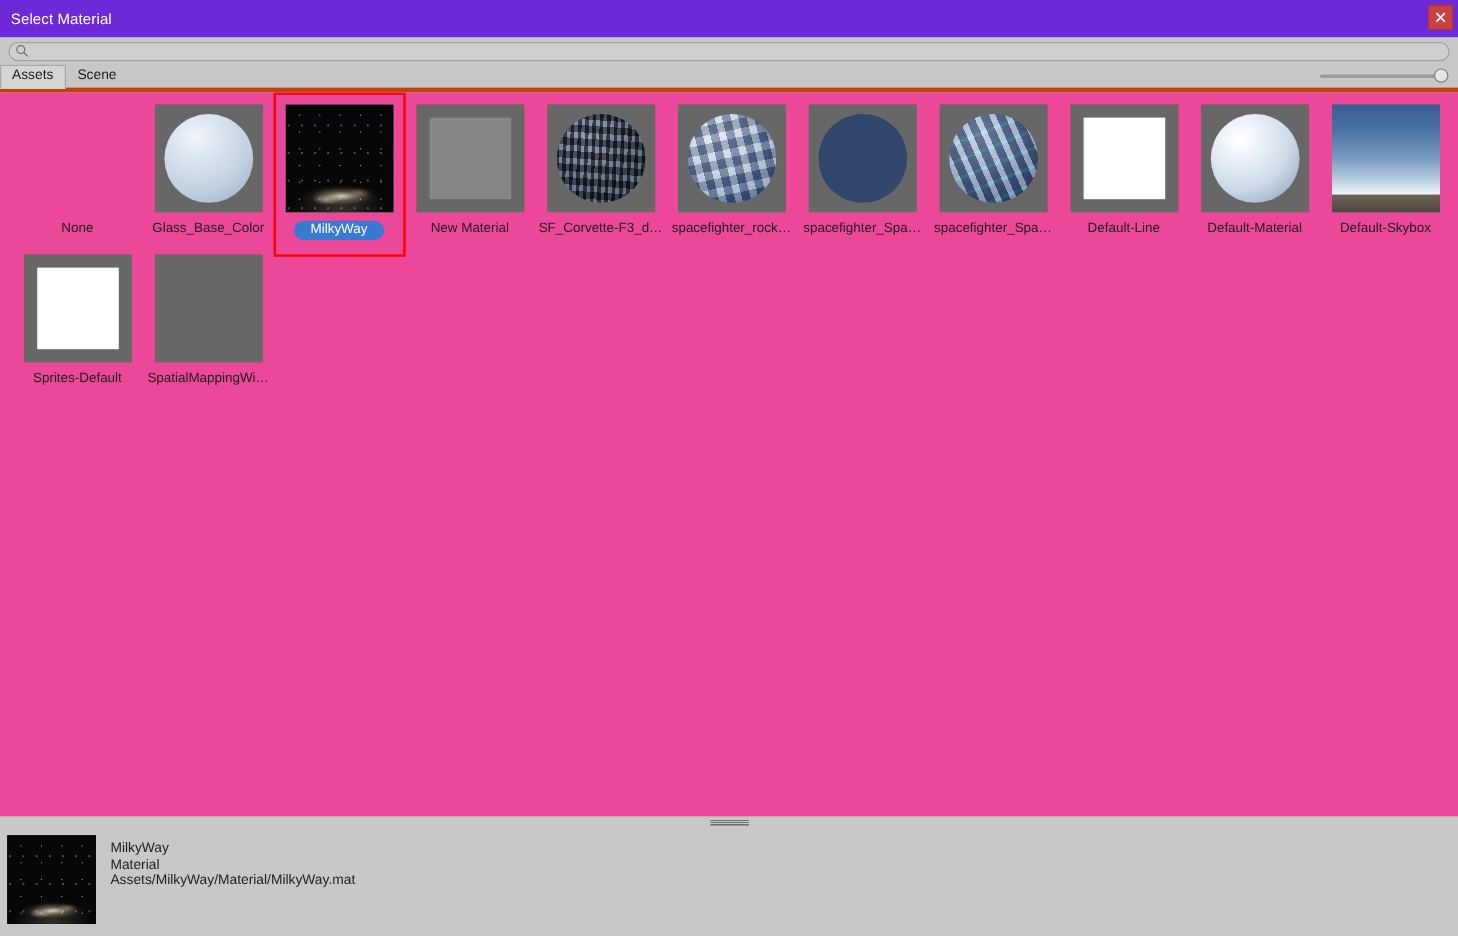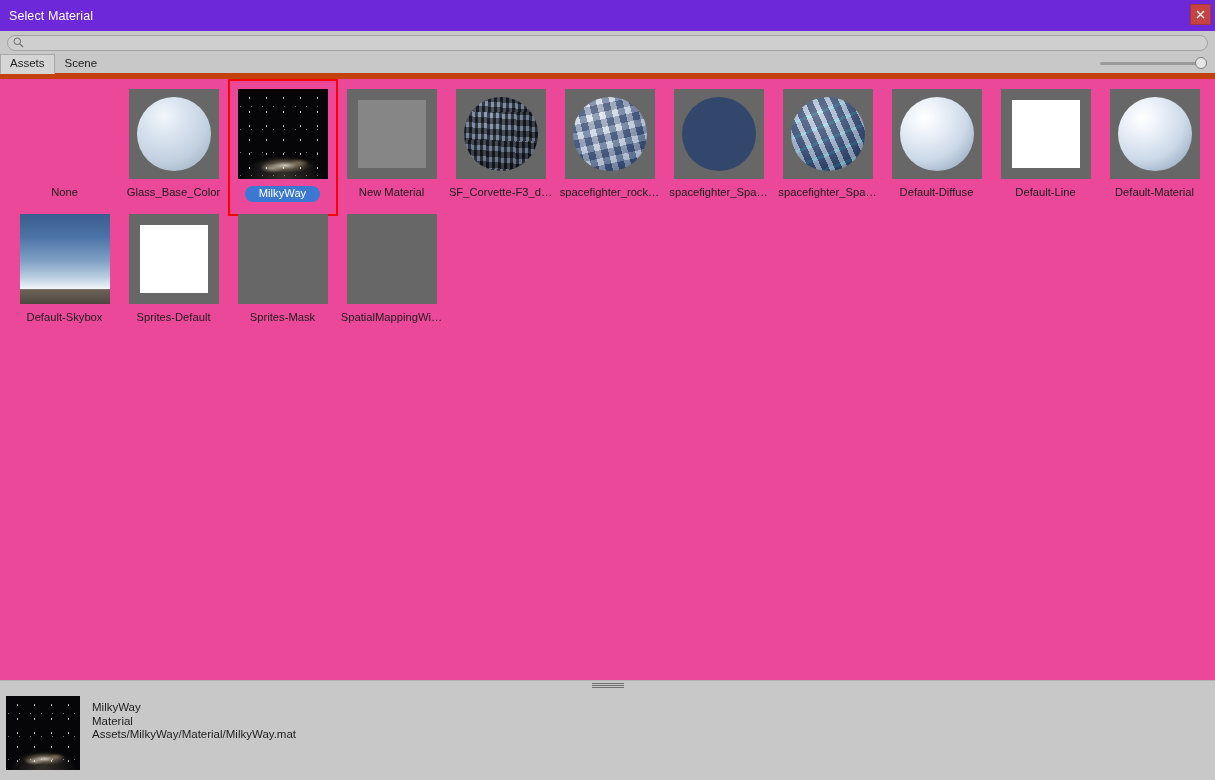--- a/index.html
+++ b/index.html
@@ -93,21 +93,21 @@
     padding: 0 6px 0 3px;
   }
 
   
   .tabbar {
     flex: 0 0 20px;
     background: #c8c8c8;
     display: flex;
     align-items: flex-end;
     position: relative;
-    border-bottom: 6px solid #c2410c;
+    border-bottom: 4px solid #c2410c;
     box-sizing: border-box;
   }
   .tab {
     font-size: 11.5px;
     color: #1c1c1c;
     padding: 2px 9px 3px 9px;
     line-height: 13px;
     cursor: pointer;
     box-sizing: border-box;
     border: 1px solid transparent;
@@ -463,62 +463,48 @@
           <div class="thumb-wrap">
             <div class="thumb">
               <div class="tex-sphere tex-d"></div>
             </div>
           </div>
           <div class="cell-label">spacefighter_Spa…</div>
         </div>
         <div class="cell">
           <div class="thumb-wrap">
             <div class="thumb">
+              <div class="square-inner square-white"></div>
+            </div>
+          </div>
+          <div class="cell-label">Default-Line</div>
+        </div>
+        <div class="cell">
+          <div class="thumb-wrap">
+            <div class="thumb">
               <div class="sphere sphere-light"></div>
             </div>
           </div>
-          <div class="cell-label">Default-Diffuse</div>
+          <div class="cell-label">Default-Material</div>
+        </div>
+        <div class="cell">
+          <div class="thumb-wrap">
+            <div class="thumb">
+              <div class="skybox"></div>
+            </div>
+          </div>
+          <div class="cell-label">Default-Skybox</div>
         </div>
         <div class="cell">
           <div class="thumb-wrap">
             <div class="thumb">
               <div class="square-inner square-white"></div>
             </div>
           </div>
-          <div class="cell-label">Default-Line</div>
-        </div>
-        <div class="cell">
-          <div class="thumb-wrap">
-            <div class="thumb">
-              <div class="sphere sphere-light"></div>
-            </div>
-          </div>
-          <div class="cell-label">Default-Material</div>
-        </div>
-        <div class="cell">
-          <div class="thumb-wrap">
-            <div class="thumb">
-              <div class="skybox"></div>
-            </div>
-          </div>
-          <div class="cell-label">Default-Skybox</div>
-        </div>
-        <div class="cell">
-          <div class="thumb-wrap">
-            <div class="thumb">
-              <div class="square-inner square-white"></div>
-            </div>
-          </div>
           <div class="cell-label">Sprites-Default</div>
-        </div>
-        <div class="cell">
-          <div class="thumb-wrap">
-            <div class="thumb"></div>
-          </div>
-          <div class="cell-label">Sprites-Mask</div>
         </div>
         <div class="cell">
           <div class="thumb-wrap">
             <div class="thumb"></div>
           </div>
           <div class="cell-label">SpatialMappingWi…</div>
         </div>
       </div>
   </div>
 

